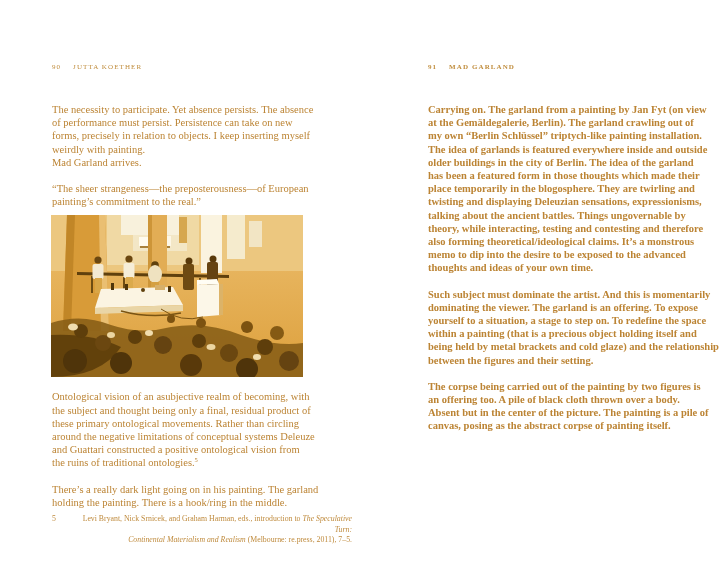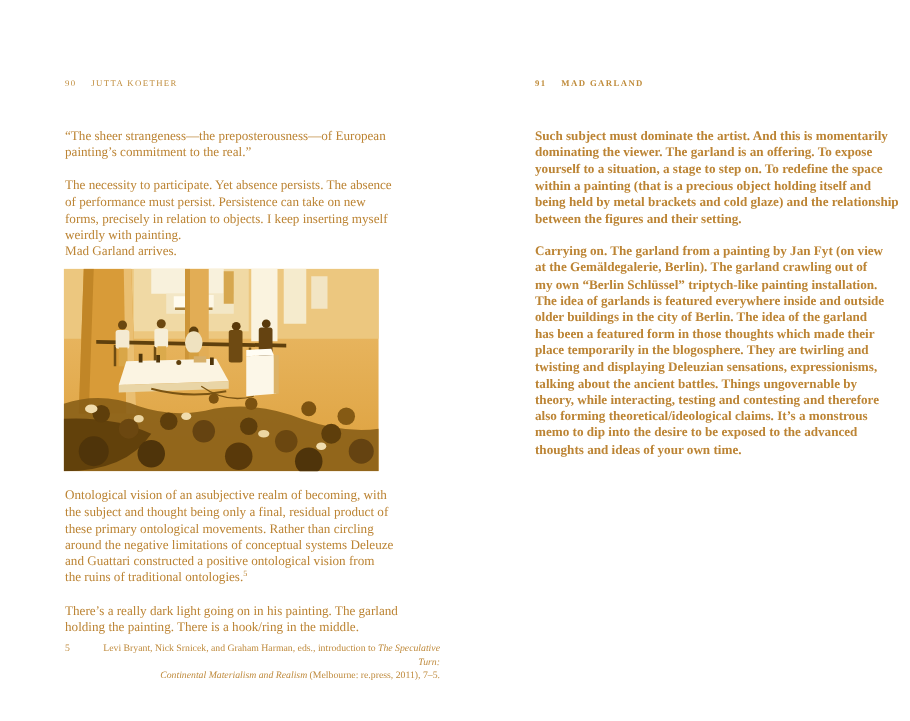--- a/index.html
+++ b/index.html
@@ -71,28 +71,28 @@
 <body>
 
 <div class="spread">
 
   <section class="page page-left">
     <header class="running-head">
       <span class="folio">90</span>
       <span class="head-title">JUTTA KOETHER</span>
     </header>
 
-    <p class="para">“The sheer strangeness—the preposterousness—of European
-painting’s commitment to the real.”</p>
-
     <p class="para">The necessity to participate. Yet absence persists. The absence
 of performance must persist. Persistence can take on new
 forms, precisely in relation to objects. I keep inserting myself
 weirdly with painting.
 Mad Garland arrives.</p>
+
+    <p class="para">“The sheer strangeness—the preposterousness—of European
+painting’s commitment to the real.”</p>
 
     <figure class="photo">
       <svg viewBox="0 0 252 162" width="252" height="162">
         <defs>
           <linearGradient id="bgGrad" x1="0" y1="0" x2="0" y2="1">
             <stop offset="0" stop-color="#ecbe6e"></stop>
             <stop offset="1" stop-color="#dda03c"></stop>
           </linearGradient>
         </defs>
 
@@ -197,34 +197,38 @@
 Continental Materialism and Realism</i><span> (Melbourne: re.press, 2011), 7–5.</span></span>
     </div>
   </section>
 
   <section class="page page-right">
     <header class="running-head">
       <span class="folio">91</span>
       <span class="head-title">MAD GARLAND</span>
     </header>
 
-    <p class="para">Such subject must dominate the artist. And this is momentarily
-dominating the viewer. The garland is an offering. To expose
-yourself to a situation, a stage to step on. To redefine the space
-within a painting (that is a precious object holding itself and
-being held by metal brackets and cold glaze) and the relationship
-between the figures and their setting.</p>
     <p class="para">Carrying on. The garland from a painting by Jan Fyt (on view
 at the Gemäldegalerie, Berlin). The garland crawling out of
 my own “Berlin Schlüssel” triptych-like painting installation.
 The idea of garlands is featured everywhere inside and outside
 older buildings in the city of Berlin. The idea of the garland
 has been a featured form in those thoughts which made their
 place temporarily in the blogosphere. They are twirling and
 twisting and displaying Deleuzian sensations, expressionisms,
 talking about the ancient battles. Things ungovernable by
 theory, while interacting, testing and contesting and therefore
 also forming theoretical/ideological claims. It’s a monstrous
 memo to dip into the desire to be exposed to the advanced
 thoughts and ideas of your own time.</p>
+    <p class="para">Such subject must dominate the artist. And this is momentarily
+dominating the viewer. The garland is an offering. To expose
+yourself to a situation, a stage to step on. To redefine the space
+within a painting (that is a precious object holding itself and
+being held by metal brackets and cold glaze) and the relationship
+between the figures and their setting.</p>
+    <p class="para">The corpse being carried out of the painting by two figures is
+an offering too. A pile of black cloth thrown over a body.
+Absent but in the center of the picture. The painting is a pile of
+canvas, posing as the abstract corpse of painting itself.</p>
   </section>
 
 </div>
 
 </body></html>

